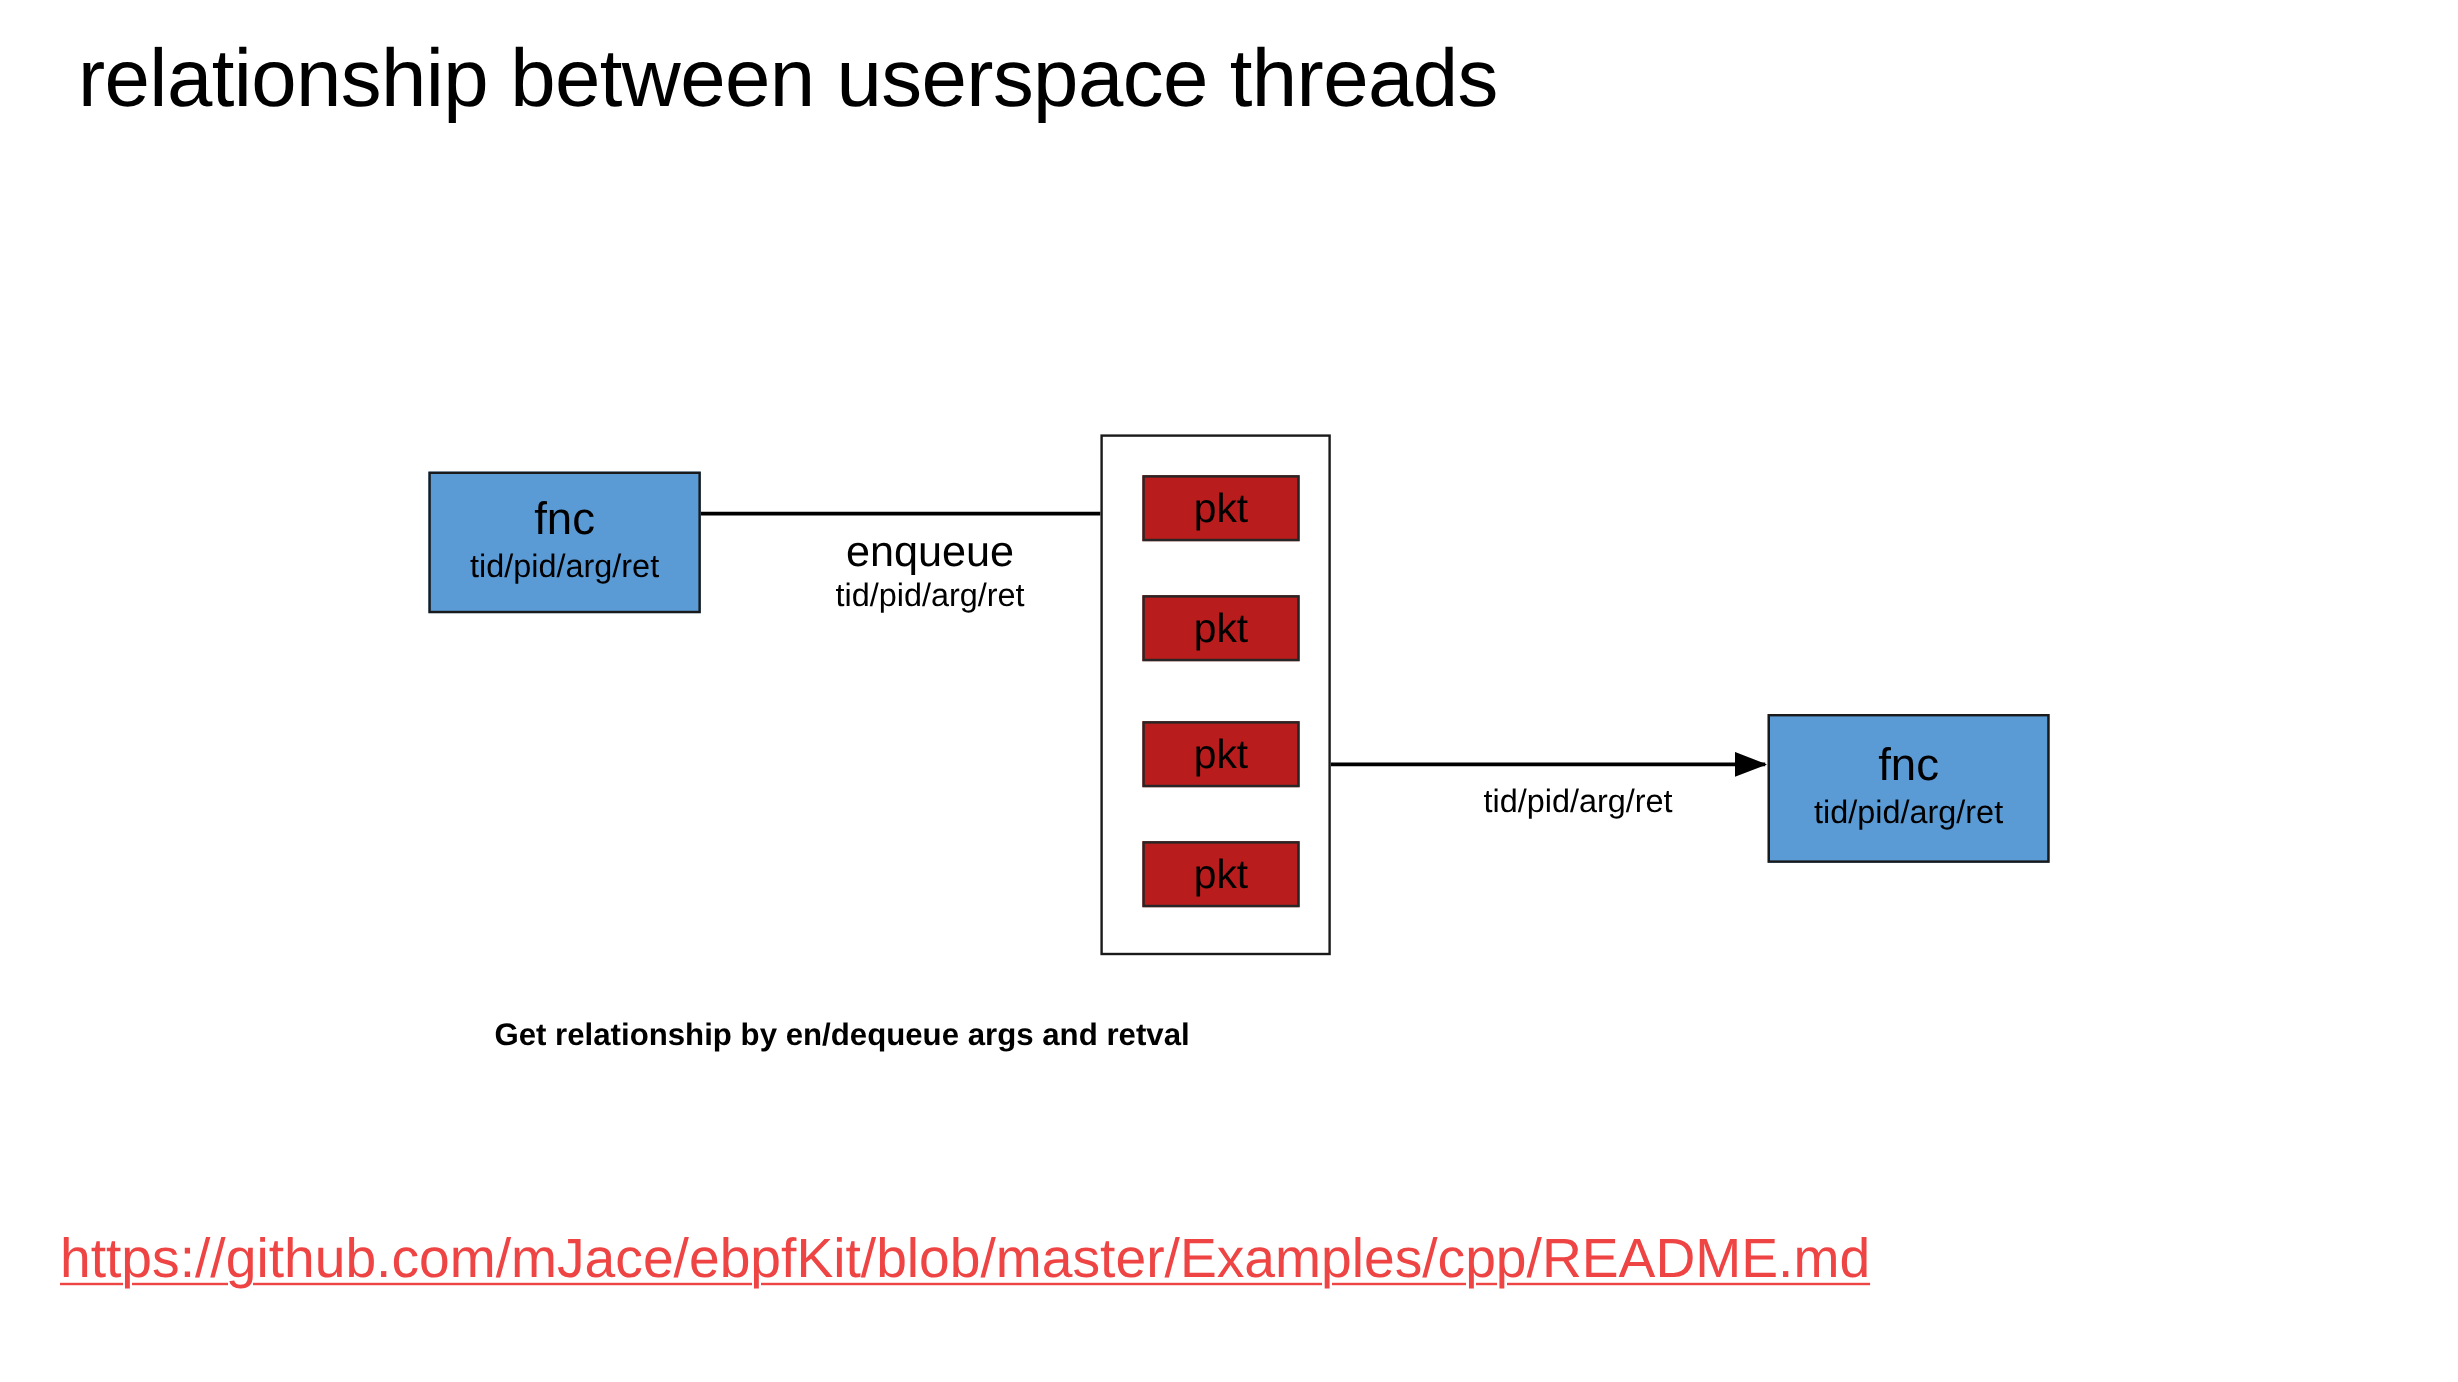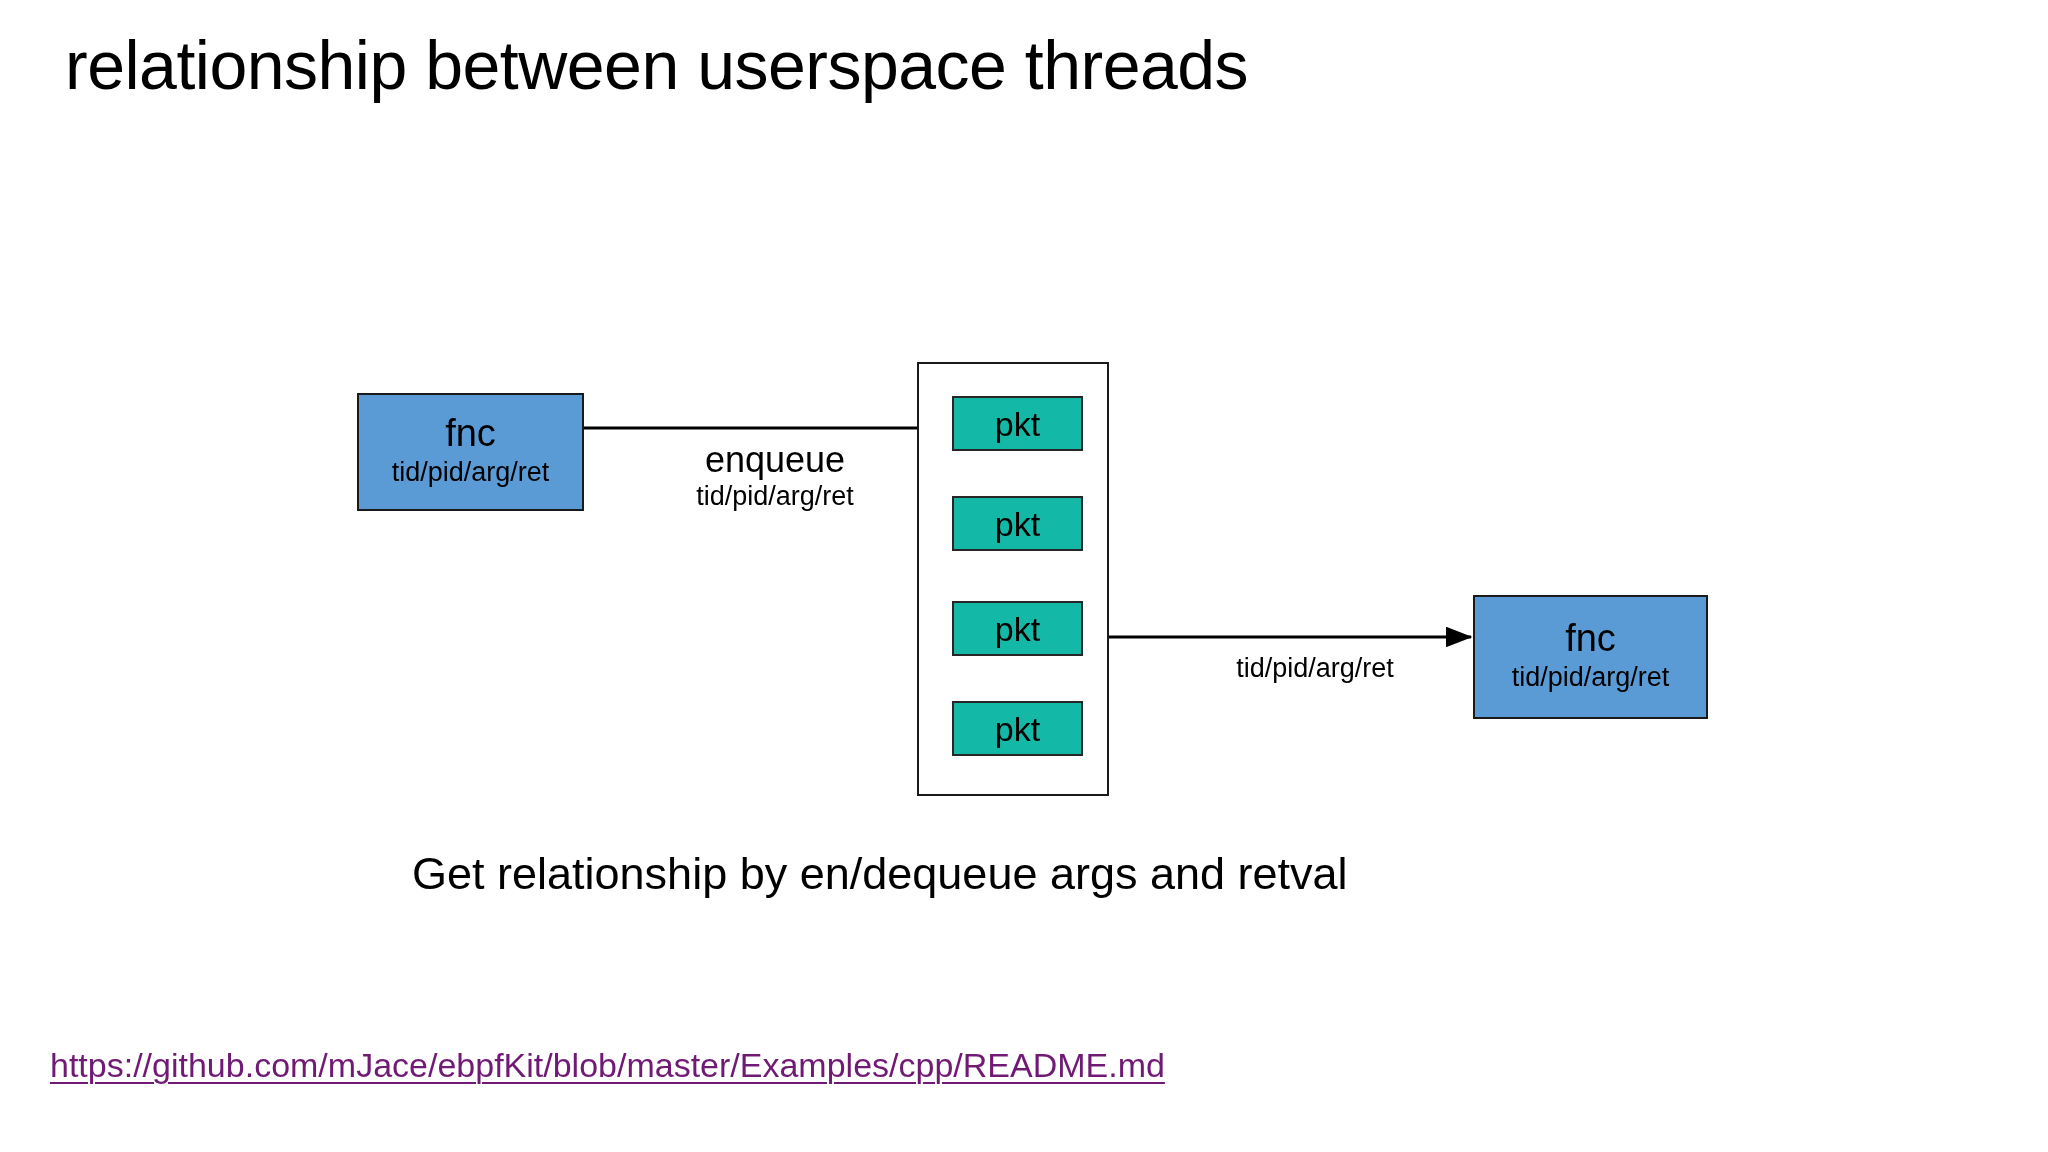--- a/index.html
+++ b/index.html
@@ -85,21 +85,21 @@
     width: 192px;
     height: 434px;
     border: 2px solid #1a1a1a;
     background: #ffffff;
   }
   .pkt-box {
     position: absolute;
     left: 33px;
     width: 131px;
     height: 55px;
-    background: #14b8a6;
+    background: #b91c1c;
     border: 2px solid #262626;
     display: flex;
     align-items: center;
     justify-content: center;
   }
   .pkt-label {
     font-size: 34px;
     line-height: 1;
     font-weight: 400;
     color: #000000;
@@ -128,42 +128,41 @@
     color: #000000;
   }
   #label-enqueue { left: 650px; top: 428px; width: 250px; }
   #label-dequeue { left: 1185px; top: 640px; width: 260px; }
 
   
   #caption {
     position: absolute;
     left: 412px;
     top: 847px;
-    font-size: 45px;
+    font-size: 26px;
     line-height: 1.2;
-    font-weight: 400;
+    font-weight: 700;
     color: #000000;
     white-space: nowrap;
   }
 
   
   #footer-link {
     position: absolute;
     left: 50px;
     top: 1021px;
-    font-size: 34px;
+    font-size: 46px;
     line-height: 1.2;
     font-weight: 400;
-    color: #701a75;
+    color: #ef4444;
     text-decoration: underline;
     text-decoration-thickness: 2px;
     text-underline-offset: 5px;
     white-space: nowrap;
     cursor: pointer;
-    margin-top: 24px;
   }
 </style>
 </head>
 <body>
 
 <div id="slide-title">relationship between userspace threads</div>
 
 <div id="diagram">
 
   <svg id="arrow-layer" viewBox="0 0 2048 1152" width="2048" height="1152" xmlns="http://www.w3.org/2000/svg">

